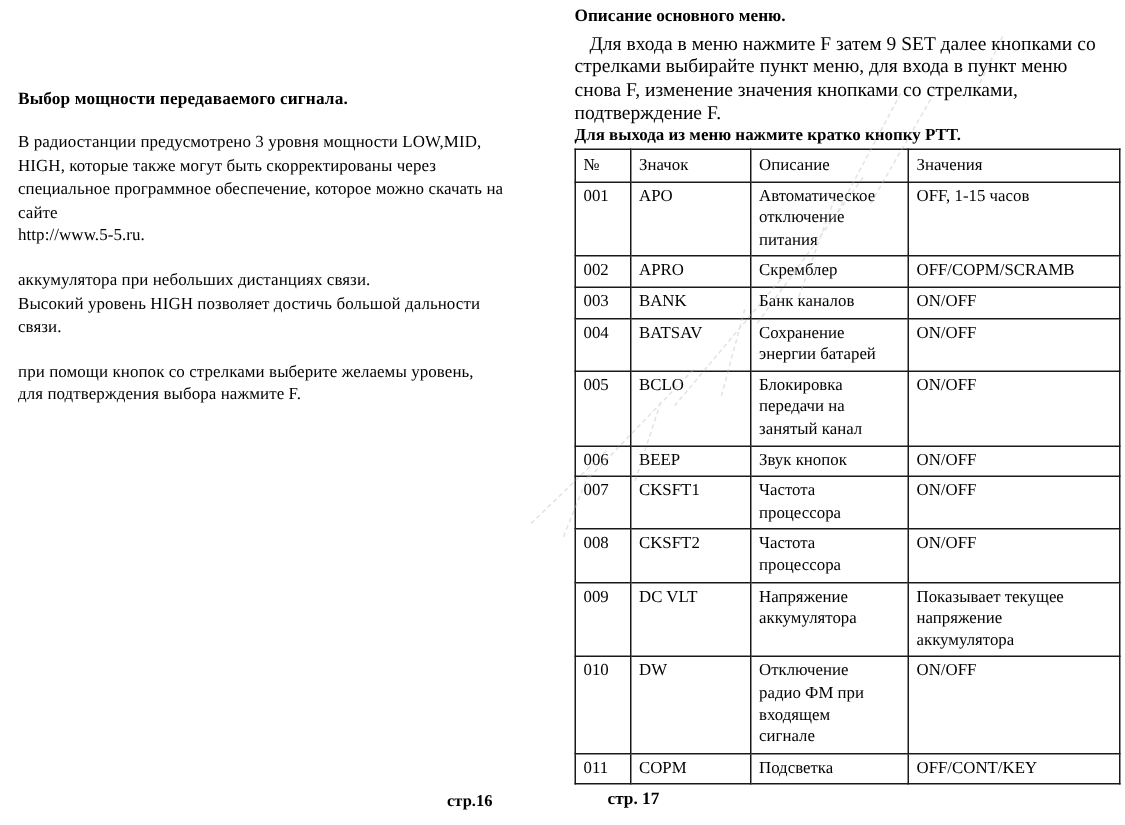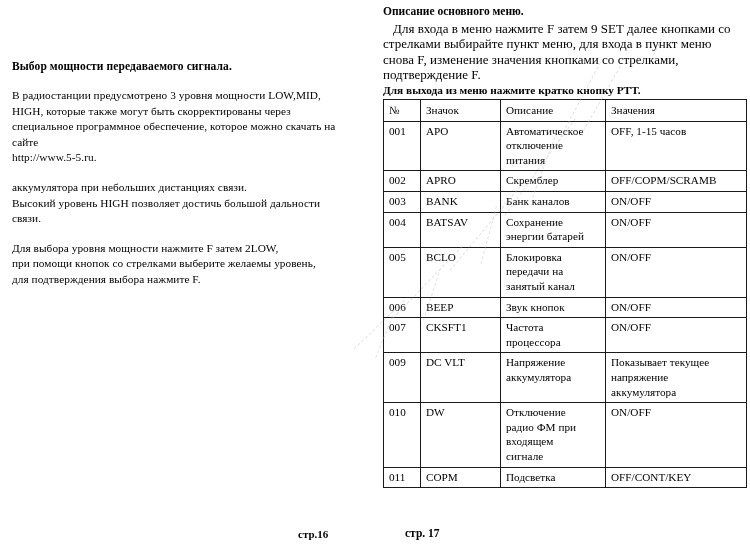--- a/index.html
+++ b/index.html
@@ -146,21 +146,20 @@
       <span class="l-line">http://www.5-5.ru.</span>
     </p>
 
     <p class="l-para">
       <span class="l-line">аккумулятора при небольших дистанциях связи.</span>
       <span class="l-line">Высокий уровень HIGH позволяет достичь  большой дальности</span>
       <span class="l-line">связи.</span>
     </p>
 
     <p class="l-para tight">
-      <span class="l-line">Для выбора уровня мощности нажмите F  затем 2LOW,</span>
       <span class="l-line">при помощи кнопок со стрелками выберите  желаемы уровень,</span>
       <span class="l-line">для подтверждения  выбора нажмите F.</span>
     </p>
   </div>
 
   <div class="footer-left">стр.16</div>
 
   <div id="right-col">
     <div class="r-heading">Описание основного меню.</div>
 
@@ -259,20 +258,31 @@
             <td>CKSFT1</td>
             <td>
               <span class="cell-line">Частота</span>
               <span class="cell-line">процессора</span>
             </td>
             <td>
               <span class="cell-line">ON/OFF</span>
             </td>
           </tr>
           <tr>
+            <td>008</td>
+            <td>CKSFT2</td>
+            <td>
+              <span class="cell-line">Частота</span>
+              <span class="cell-line">процессора</span>
+            </td>
+            <td>
+              <span class="cell-line">ON/OFF</span>
+            </td>
+          </tr>
+          <tr>
             <td>009</td>
             <td>DC VLT</td>
             <td>
               <span class="cell-line">Напряжение</span>
               <span class="cell-line">аккумулятора</span>
             </td>
             <td>
               <span class="cell-line">Показывает текущее</span>
               <span class="cell-line">напряжение</span>
               <span class="cell-line">аккумулятора</span>

